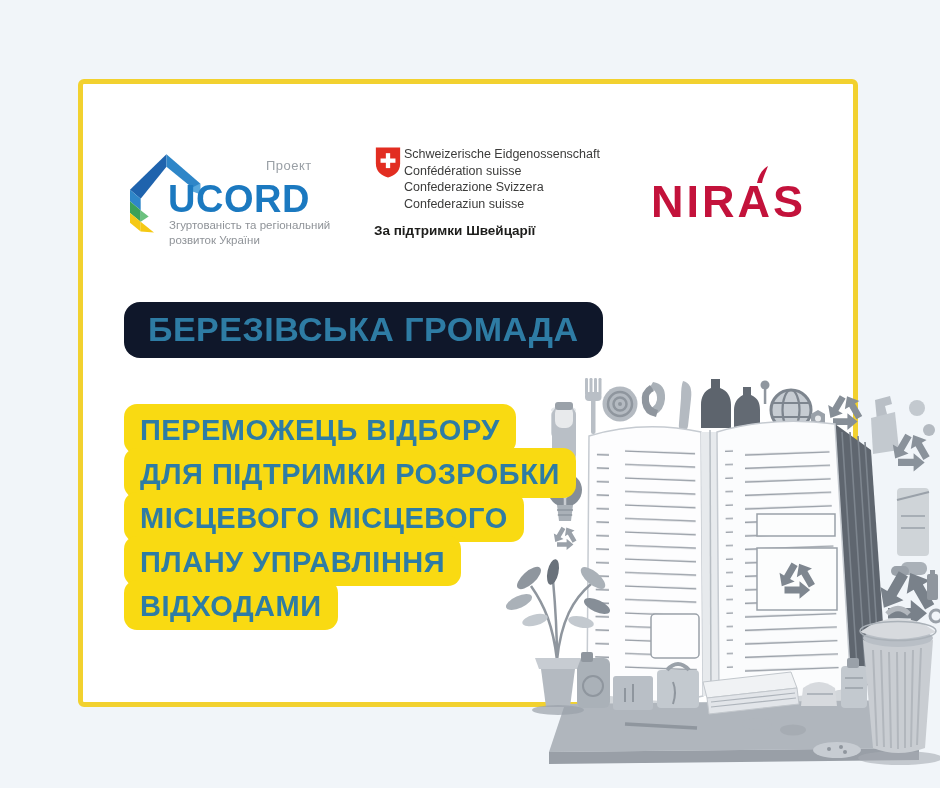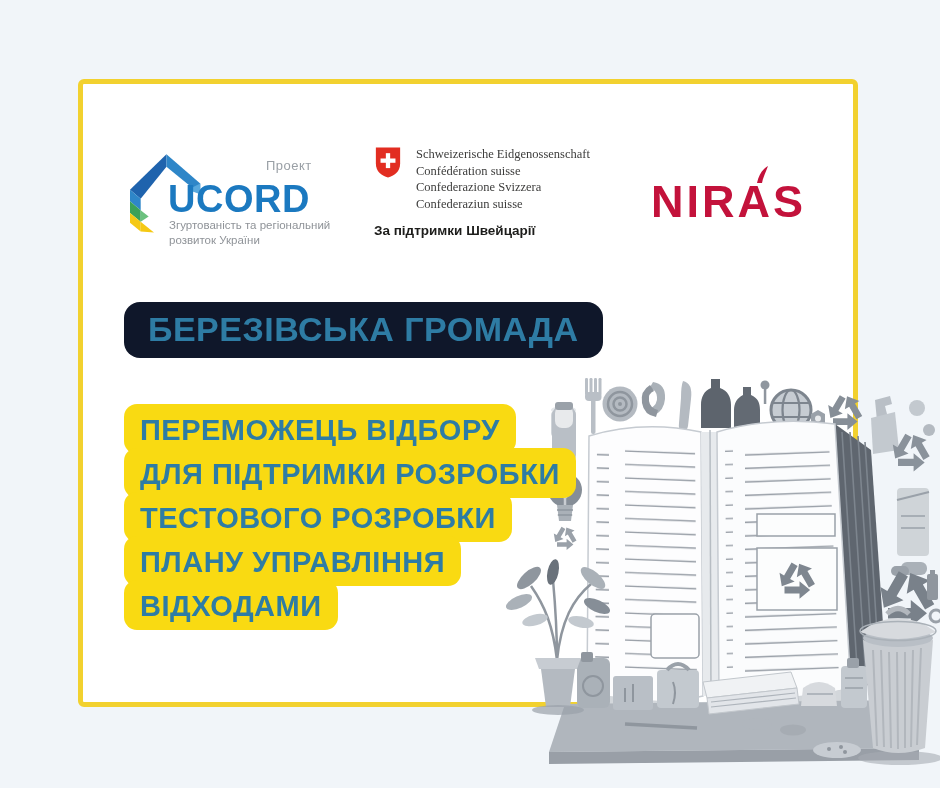--- a/index.html
+++ b/index.html
@@ -8,21 +8,21 @@
   .card{position:absolute;left:78px;top:79px;width:780px;height:628px;box-sizing:border-box;
         background:#ffffff;border:5px solid #f2d12f;border-radius:6px;z-index:1;}
   
   .ucord{position:absolute;left:122px;top:146px;width:250px;height:110px;z-index:3;}
   .ucord-house{position:absolute;left:0;top:2px;}
   .ucord-project{position:absolute;left:144px;top:12px;font-size:13px;color:#9aa0a6;letter-spacing:.5px;}
   .ucord-word{position:absolute;left:46px;top:34px;font-size:38px;font-weight:800;color:#1b79c0;letter-spacing:.5px;line-height:1;}
   .ucord-tagline{position:absolute;left:47px;top:72px;font-size:11.5px;line-height:15px;color:#8f9398;}
   .swiss{position:absolute;left:374px;top:146px;z-index:3;}
   .swiss-row{display:flex;align-items:flex-start;}
-  .swiss-lines{margin-left:14px;font-size:12.5px;line-height:16.5px;color:#3c3c3b;font-family:Liberation Serif, serif;}
+  .swiss-lines{margin-left:2px;font-size:12.5px;line-height:16.5px;color:#3c3c3b;}
   .swiss-support{margin-top:11px;font-size:13.5px;font-weight:700;color:#1d1d1b;}
   .niras{position:absolute;left:651px;top:166px;z-index:3;height:60px;}
   .niras-word{display:block;padding-top:13px;font-size:45px;line-height:1;font-weight:800;color:#c3123b;letter-spacing:3px;}
   .niras-accent{position:absolute;left:103px;top:0;}
   
   .headline{position:absolute;left:124px;top:302px;z-index:3;}
   .headline span{display:inline-block;background:#0f172a;color:#2e7ca4;font-weight:800;
                  font-size:34px;line-height:1;letter-spacing:.5px;padding:10px 24px 12px;border-radius:16px;}
   .announce{position:absolute;left:124px;top:404px;z-index:3;}
   .hl{display:block;width:fit-content;background:#f9da12;color:#2e7ca4;font-weight:800;
@@ -81,21 +81,21 @@
     </svg>
   </div>
 
   <div class="headline">
     <span>БЕРЕЗІВСЬКА ГРОМАДА</span>
   </div>
 
   <div class="announce">
     <span class="hl">ПЕРЕМОЖЕЦЬ ВІДБОРУ</span>
     <span class="hl">ДЛЯ ПІДТРИМКИ РОЗРОБКИ</span>
-    <span class="hl">ТЕСТОВОГО РОЗРОБКИ</span>
+    <span class="hl">МІСЦЕВОГО МІСЦЕВОГО</span>
     <span class="hl">ПЛАНУ УПРАВЛІННЯ</span>
     <span class="hl">ВІДХОДАМИ</span>
   </div>
 
   <svg class="illus" width="435" height="412" viewBox="0 0 435 412">
     <defs>
       <g id="rec">
         <path id="recarrow" d="M-10,5.2 h12 v-4.2 l8.5,7 -8.5,7 v-4.2 h-12 Z"></path>
         <use href="#recarrow" transform="rotate(120)"></use>
         <use href="#recarrow" transform="rotate(240)"></use>

